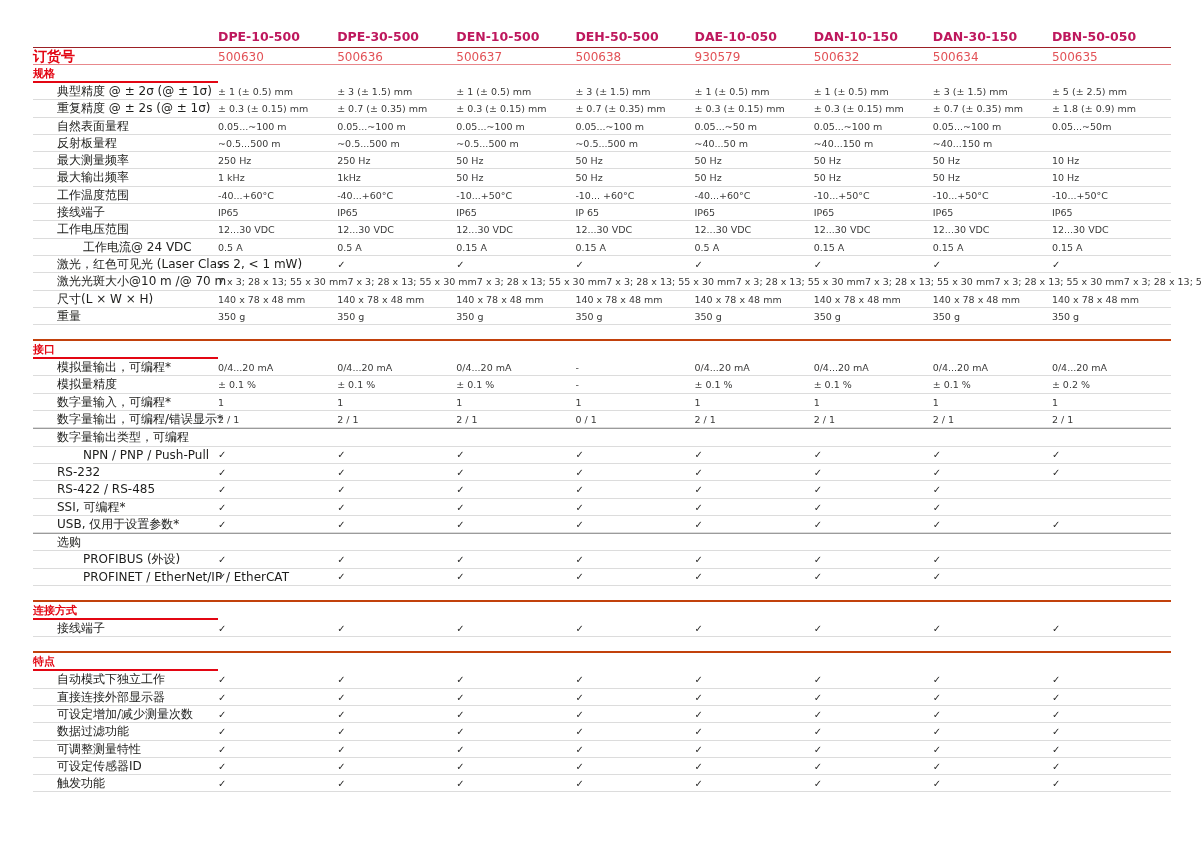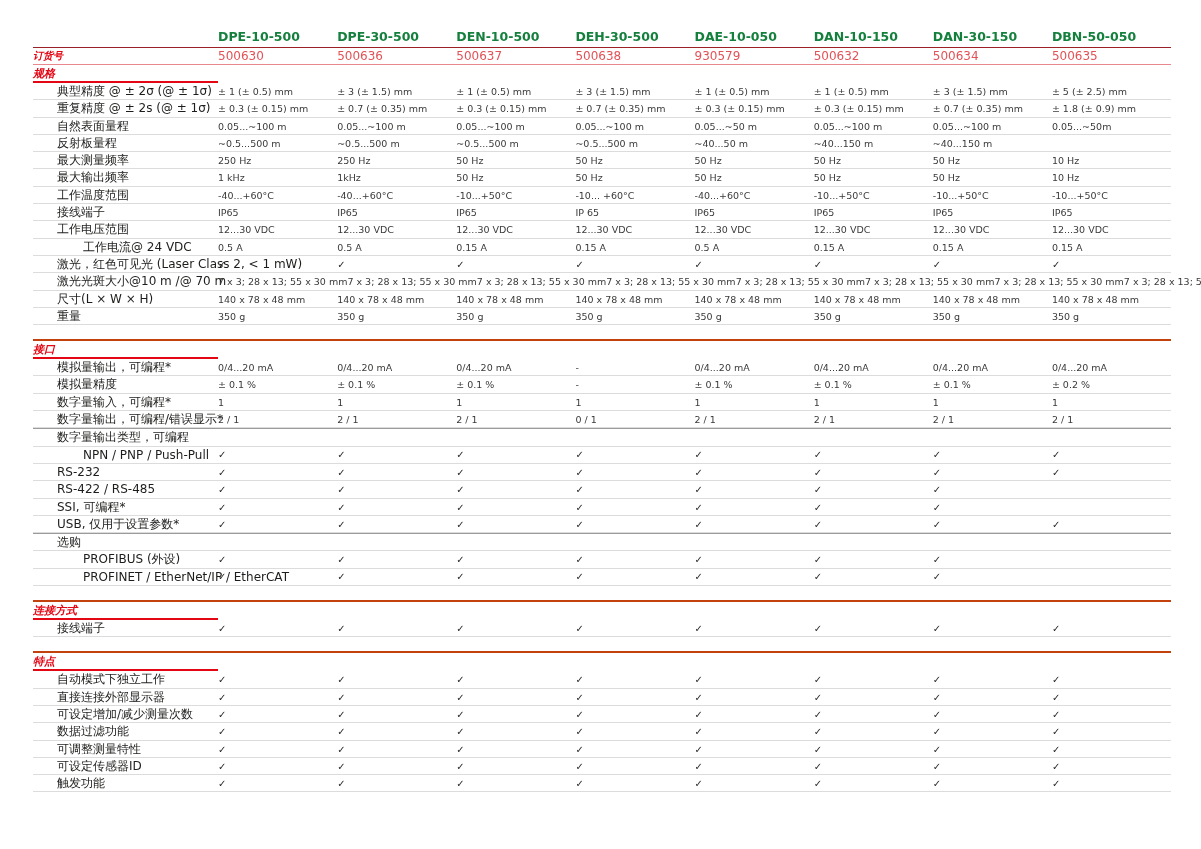--- a/index.html
+++ b/index.html
@@ -4,46 +4,46 @@
 <style>
   html,body{margin:0;padding:0;}
   body{
     width:1201px;height:849px;background:#ffffff;overflow:hidden;
     font-family:"DejaVu Sans","Liberation Sans",sans-serif;
     color:#1d1d1b;
   }
   .sheet{position:absolute;left:33px;top:22px;width:1138px;}
   .grid-row{display:grid;grid-template-columns:185px repeat(8,1fr);align-items:center;}
   .product-row{height:22px;align-items:end;padding-bottom:3px;}
-  .product-cell{font-weight:bold;font-size:12.5px;color:#15803d;white-space:nowrap;}
+  .product-cell{font-weight:bold;font-size:12.5px;color:#be185d;white-space:nowrap;}
   .order-row{height:16px;border-top:1px solid #9c2025;border-bottom:1px solid #e8888c;}
-  .order-label{font-weight:bold;font-size:10px;color:#e30613;font-style:italic;}
+  .order-label{font-weight:bold;font-size:14px;color:#e30613;}
   .order-cell{font-size:12px;color:#e25257;}
   .section{margin-top:0;}
   .section + .section, #sections .section ~ .section{margin-top:14px;}
   .section:not(:first-child){border-top:2px solid #c2410c;}
   .section-title{height:16px;display:flex;align-items:center;border-bottom:2px solid #e30613;
-    color:#e30613;font-weight:bold;font-size:11px;font-style:italic;}
+    color:#e30613;font-weight:bold;font-size:11px;}
   .data-row{height:16.3px;border-bottom:1px solid #dcdcdc;}
   .subheader-row{border-top:1px solid #9b9b9b;}
   .row-label{font-size:12px;color:#1d1d1b;white-space:nowrap;overflow:visible;margin-left:24px;}
   .row-label.indent{padding-left:26px;}
   .cell{font-size:9.5px;color:#3a3a39;white-space:nowrap;overflow:visible;}
   .cell.check{font-size:10px;color:#2a2a29;}
 </style>
 </head>
 <body>
 
 <div class="sheet">
   <div class="grid-row product-row" id="productRow">
     <div class="product-spacer"></div>
   <div class="product-cell">DPE-10-500</div>
       <div class="product-cell">DPE-30-500</div>
       <div class="product-cell">DEN-10-500</div>
-      <div class="product-cell">DEH-30-500</div>
+      <div class="product-cell">DEH-50-500</div>
       <div class="product-cell">DAE-10-050</div>
       <div class="product-cell">DAN-10-150</div>
       <div class="product-cell">DAN-30-150</div>
       <div class="product-cell">DBN-50-050</div>
     </div>
   <div class="grid-row order-row" id="orderRow">
     <div class="order-label">订货号</div>
   <div class="order-cell">500630</div>
       <div class="order-cell">500636</div>
       <div class="order-cell">500637</div>

